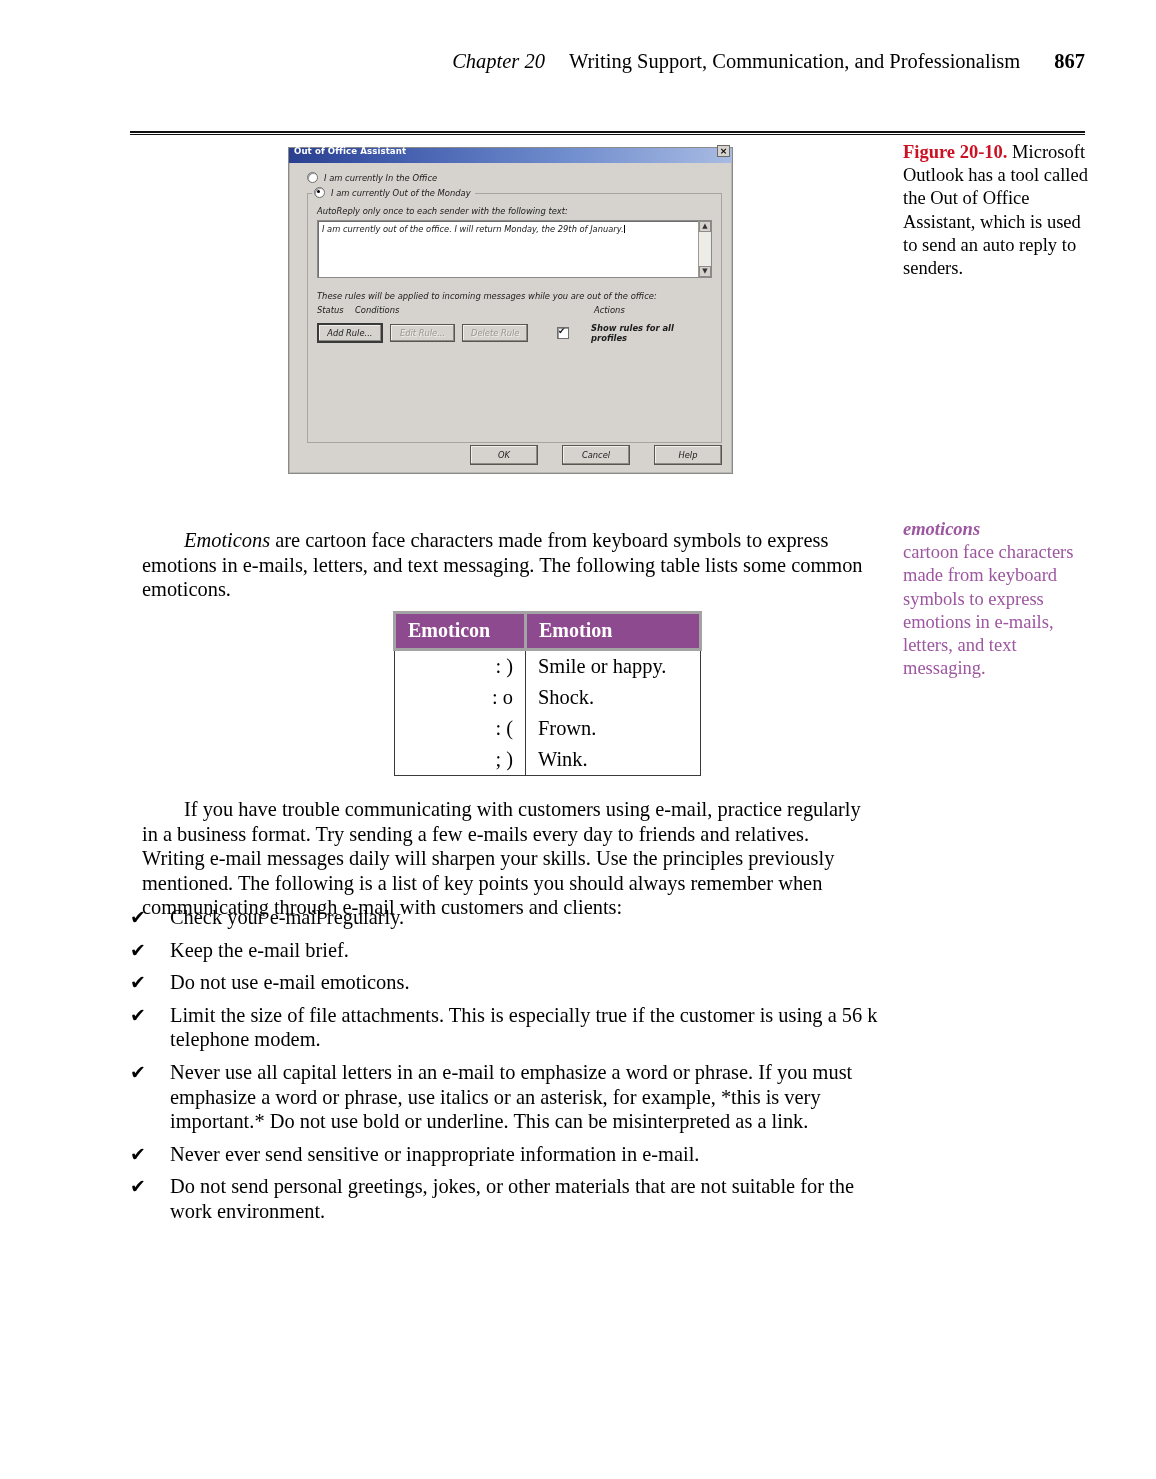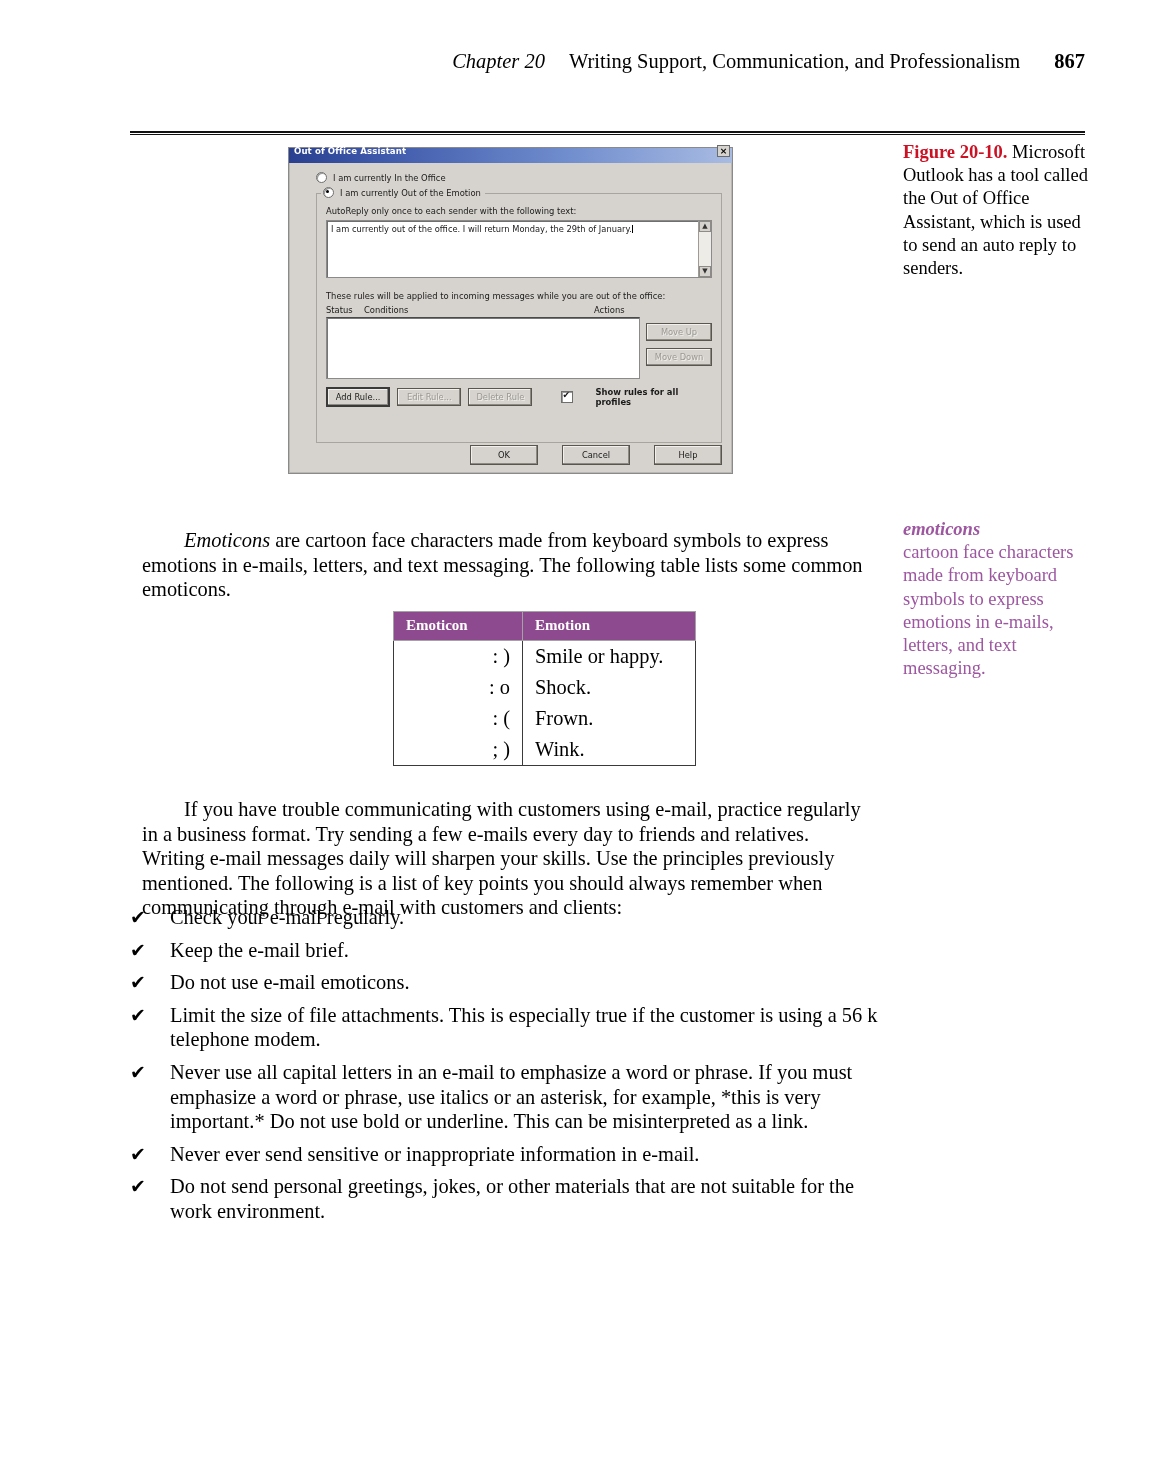--- a/index.html
+++ b/index.html
@@ -93,24 +93,25 @@
     background: #d6d3ce;
     border: 1px solid #6a6a6a;
     color: #000;
     font-size: 9px;
     font-weight: bold;
     line-height: 10px;
     text-align: center;
     box-sizing: border-box;
   }
   .dlg-body {
-    padding: 9px 10px 8px 27px;
+    padding: 9px 10px 8px 18px;
     box-sizing: border-box;
     height: calc(100% - 15px);
     position: relative;
+    font-style: italic;
   }
 
   .radio-row {
     display: flex;
     align-items: center;
     gap: 6px;
     margin-bottom: 10px;
   }
   .radio {
     width: 9px;
@@ -342,22 +343,22 @@
     border-collapse: collapse;
     border: 1px solid #3a3a3a;
     font-size: 20.4px;
   }
   table.emo th {
     background: #8e4a8f;
     color: #ffffff;
     font-weight: bold;
     text-align: left;
     padding: 5px 12px 6px 12px;
-    border: 1px solid #a3a3a3;
-    font-size: 15px;
+    border: 3px solid #a3a3a3;
+    font-size: 20px;
     margin-left: 12px;
   }
   table.emo th.th-emoticon { width: 104px; }
   table.emo th.th-emotion { width: 148px; }
   table.emo td {
     border-left: 1px solid #3a3a3a;
     border-right: 1px solid #3a3a3a;
     padding: 1px 12px 2px 12px;
     line-height: 28px;
   }
@@ -410,48 +411,41 @@
     <div class="dlg-body">
 
       <div class="radio-row">
         <span class="radio"></span>
         <span>I am currently In the Office</span>
       </div>
 
       <div class="groupbox">
         <div class="groupbox-legend">
           <span class="radio checked"></span>
-          <span>I am currently Out of the Emotion</span>
+          <span>I am currently Out of the Monday</span>
         </div>
 
         <div class="field-label">AutoReply only once to each sender with the following text:</div>
 
         <div class="textarea-box">
           <span>I am currently out of the office. I will return Monday, the 29th of January.</span><span class="ta-caret"></span>
           <div class="vscroll">
             <div class="arrow">▲</div>
             <div class="arrow">▼</div>
           </div>
         </div>
 
         <div class="rules-note">These rules will be applied to incoming messages while you are out of the office:</div>
 
         <div class="rules-cols">
           <span class="c-status">Status</span>
           <span class="c-cond">Conditions</span>
           <span class="c-act">Actions</span>
         </div>
 
-        <div class="rules-area">
-          <div class="rules-list"></div>
-          <div class="rules-side">
-            <div class="btn disabled">Move Up</div>
-            <div class="btn disabled">Move Down</div>
-          </div>
-        </div>
 
         <div class="rules-btnrow">
           <div class="btn default">Add Rule...</div>
           <div class="btn disabled">Edit Rule...</div>
           <div class="btn disabled">Delete Rule</div>
           <div class="chk-wrap">
             <span class="chk checked"></span>
             <span class="chk-label">Show rules for all profiles</span>
           </div>
         </div>

